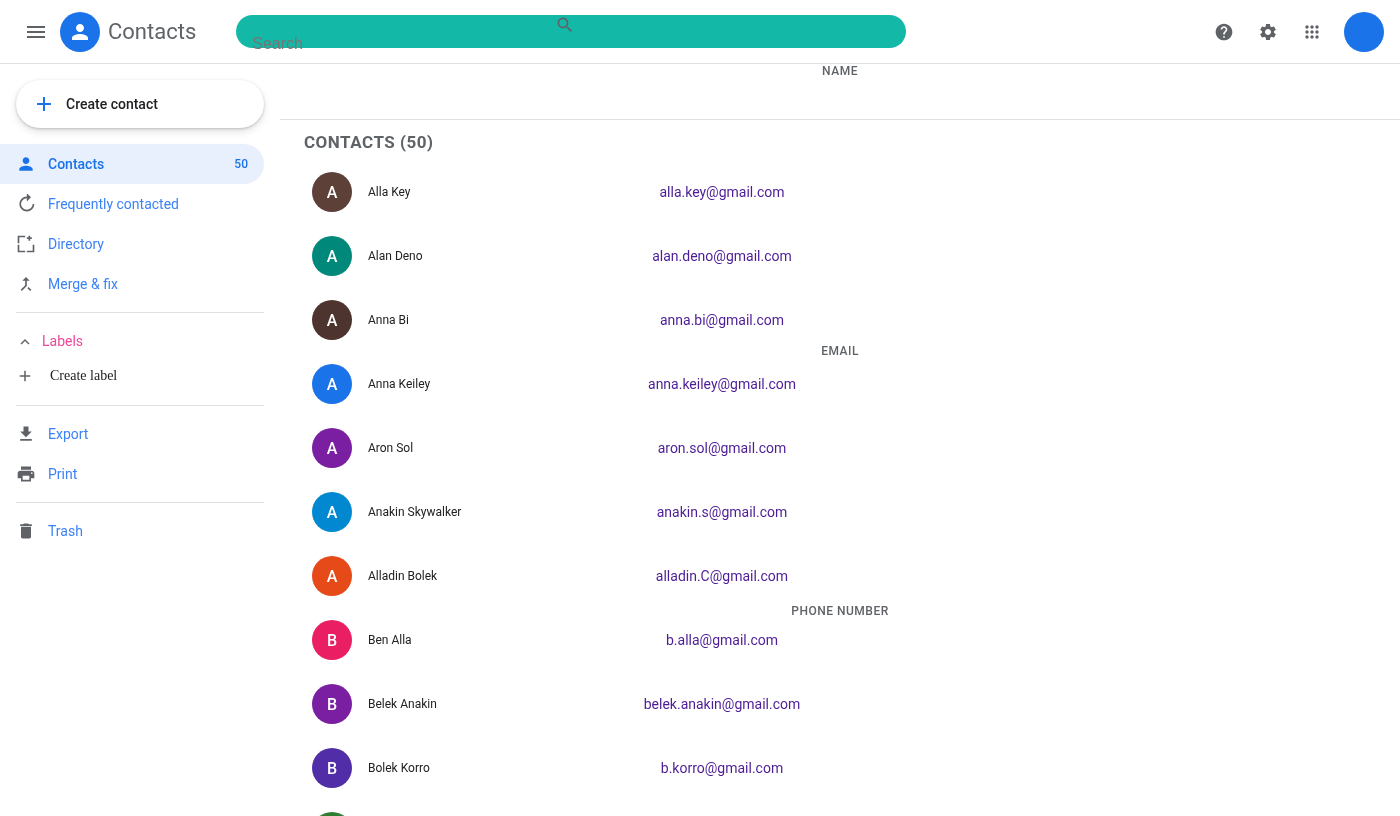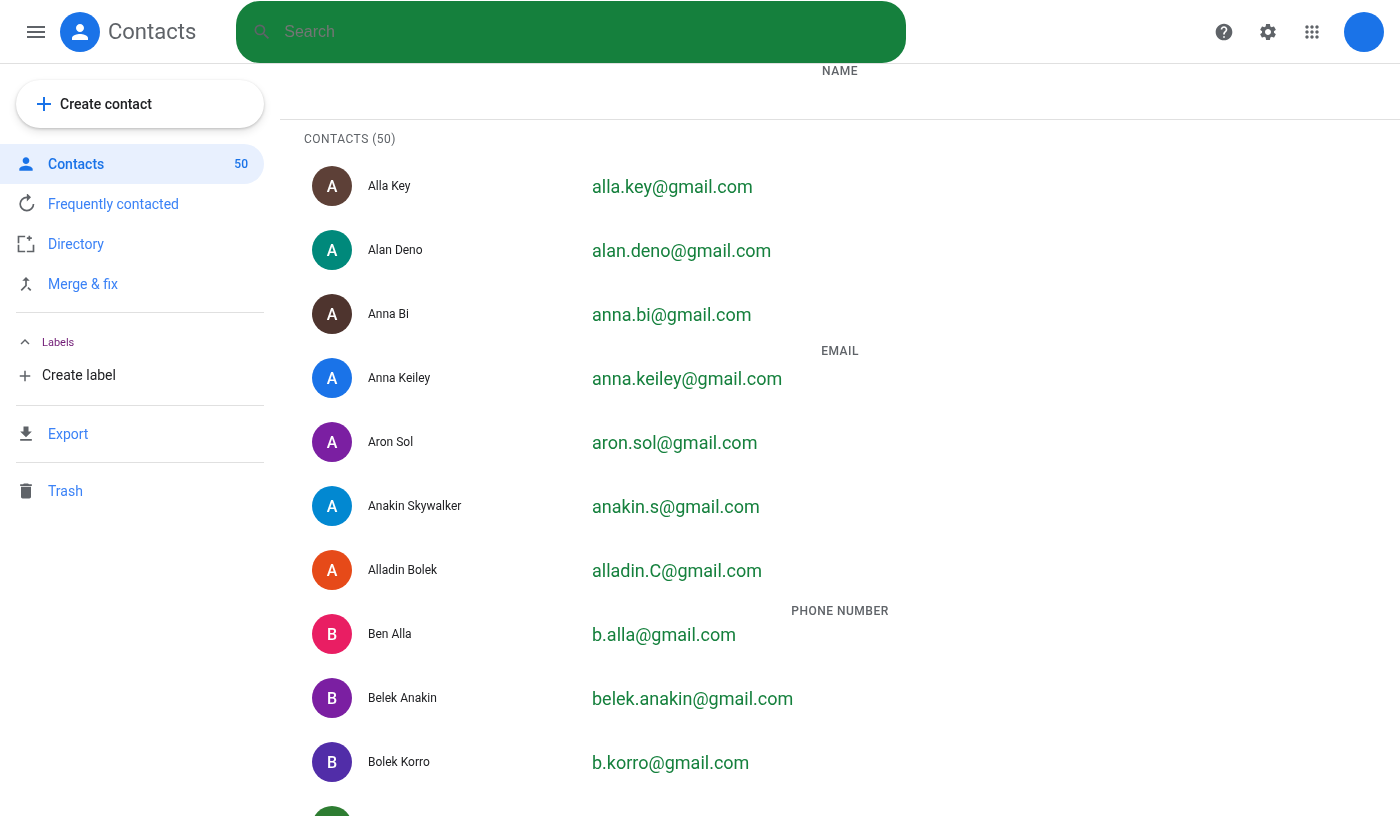--- a/index.html
+++ b/index.html
@@ -7,60 +7,60 @@
 
     .app-container { display: flex; flex-direction: column; height: 816px; }
 
     
     .top-bar { display: flex; align-items: center; padding: 0 16px; height: 64px; background: #fff; border-bottom: 1px solid #e0e0e0; flex-shrink: 0; }
     .menu-icon { width: 40px; height: 40px; display: flex; align-items: center; justify-content: center; border-radius: 50%; cursor: pointer; color: #5f6368; }
     .logo-area { display: flex; align-items: center; margin-right: 16px; margin-left: 4px; }
     .logo-avatar { width: 40px; height: 40px; background: #1a73e8; border-radius: 50%; display: flex; align-items: center; justify-content: center; color: #fff; font-size: 20px; }
     .app-name { font-size: 22px; color: #5f6368; margin-left: 8px; font-weight: 400; }
     .search-bar { flex: 1; max-width: 670px; margin: 0 24px; }
-    .search-input-wrap { background: #15803d; border-radius: 24px; display: flex; align-items: center; padding: 0 16px; height: 62px; }
+    .search-input-wrap { background: #14b8a6; border-radius: 24px; display: flex; align-items: center; padding: 0 16px; height: 33px; flex-direction: column; }
     .search-icon-wrap { color: #5f6368; margin-right: 12px; }
     .search-input { border: none; background: transparent; outline: none; font-size: 16px; color: #202124; width: 100%; }
     .top-actions { margin-left: auto; display: flex; align-items: center; gap: 4px; }
     .icon-btn { width: 40px; height: 40px; border-radius: 50%; display: flex; align-items: center; justify-content: center; cursor: pointer; color: #5f6368; background: transparent; border: none; }
     .user-avatar { width: 40px; height: 40px; background: #1a73e8; border-radius: 50%; display: flex; align-items: center; justify-content: center; color: #fff; font-weight: 500; cursor: pointer; margin-left: 8px; }
 
     
     .main { display: flex; flex: 1; overflow: hidden; }
 
     
     .sidebar { width: 280px; background: #fff; padding: 8px 0; overflow-y: auto; flex-shrink: 0; }
-    .create-contact-btn { display: flex; align-items: center; gap: 4px; margin: 8px 16px 16px; padding: 12px 16px; background: #fff; border-radius: 24px; box-shadow: 0 1px 3px rgba(0,0,0,0.2), 0 4px 8px rgba(0,0,0,0.1); cursor: pointer; font-size: 14px; font-weight: 500; color: #202124; }
+    .create-contact-btn { display: flex; align-items: center; gap: 10px; margin: 8px 16px 16px; padding: 12px 16px; background: #fff; border-radius: 24px; box-shadow: 0 1px 3px rgba(0,0,0,0.2), 0 4px 8px rgba(0,0,0,0.1); cursor: pointer; font-size: 14px; font-weight: 500; color: #202124; }
     .create-icon { color: #1a73e8; font-size: 20px; font-weight: 300; }
     .nav-item { display: flex; align-items: center; gap: 12px; padding: 10px 16px; cursor: pointer; border-radius: 0 24px 24px 0; margin-right: 16px; color: #3b82f6; font-size: 14px; }
     .nav-item.active { background: #e8f0fe; color: #1a73e8; font-weight: 500; }
     .nav-item .nav-icon { color: #5f6368; font-size: 18px; width: 20px; text-align: center; }
     .nav-item.active .nav-icon { color: #1a73e8; }
     .nav-badge { margin-left: auto; font-size: 12px; color: #1a73e8; font-weight: 500; }
     .sidebar-divider { height: 1px; background: #e0e0e0; margin: 8px 16px; }
     .labels-section { padding: 4px 16px; }
-    .labels-header { display: flex; align-items: center; gap: 8px; color: #701a75; font-size: 11px; padding: 8px 0; cursor: pointer; }
-    .create-label { display: flex; align-items: flex-start; gap: 8px; padding: 8px 0; color: #202124; font-size: 14px; cursor: pointer; }
+    .labels-header { display: flex; gap: 8px; color: #ec4899; font-size: 14px; padding: 8px 0; cursor: pointer; }
+    .create-label { display: flex; align-items: center; gap: 16px; padding: 8px 0; color: #202124; font-size: 14px; cursor: pointer; font-family: Liberation Serif, serif; }
 
     
     .contact-list-area { flex: 1; background: #fff; overflow-y: auto; }
     .list-header { display: flex; align-items: center; padding: 0 24px; height: 56px; border-bottom: 1px solid #e0e0e0; position: sticky; top: 0; background: #fff; z-index: 1; flex-direction: column; }
     .col-name { flex: 0 0 280px; font-size: 12px; color: #5f6368; font-weight: 500; text-transform: uppercase; letter-spacing: 0.5px; }
     .col-email { flex: 0 0 260px; font-size: 12px; color: #5f6368; font-weight: 500; text-transform: uppercase; letter-spacing: 0.5px; }
     .col-phone { flex: 0 0 240px; font-size: 12px; color: #5f6368; font-weight: 500; text-transform: uppercase; letter-spacing: 0.5px; }
     .col-job { flex: 1; font-size: 12px; color: #ef4444; font-weight: 500; text-transform: uppercase; letter-spacing: 0.5px; }
     .col-actions { width: 40px; }
     .more-btn { width: 36px; height: 36px; border-radius: 50%; display: flex; align-items: center; justify-content: center; cursor: pointer; color: #5f6368; }
 
-    .contacts-count-row { padding: 12px 24px 8px; font-size: 12px; color: #5f6368; font-weight: 400; letter-spacing: 0.5px; text-transform: uppercase; }
+    .contacts-count-row { padding: 12px 24px 8px; font-size: 17px; color: #5f6368; font-weight: 700; letter-spacing: 0.5px; text-transform: uppercase; }
 
     .contact-row { display: flex; align-items: center; padding: 0 24px; height: 64px; cursor: pointer; border-radius: 8px; margin: 0 8px; }
     .contact-avatar { width: 40px; height: 40px; border-radius: 50%; display: flex; align-items: center; justify-content: center; font-weight: 500; font-size: 16px; color: #fff; flex-shrink: 0; margin-right: 16px; }
     .contact-name { flex: 0 0 224px; font-size: 12px; color: #202124; }
-    .contact-email { flex: 0 0 260px; font-size: 18px; color: #15803d; }
+    .contact-email { flex: 0 0 260px; font-size: 14px; color: #4c1d95; text-align: center; }
     .contact-phone { flex: 0 0 240px; font-size: 14px; color: #5f6368; }
     .contact-job { flex: 1; font-size: 14px; color: #5f6368; }
 
     
     svg { display: block; }
   </style>
 </head>
 <body>
 
 <div class="app-container">
@@ -184,20 +184,28 @@
 
       <div class="nav-item">
         <span class="nav-icon">
           <svg width="20" height="20" viewBox="0 0 24 24">
               <path d="M19 9h-4V3H9v6H5l7 7 7-7zM5 18v2h14v-2H5z" fill="#5f6368"></path>
             </svg>
         </span>
         <span>Export</span>
       </div>
 
+      <div class="nav-item">
+        <span class="nav-icon">
+          <svg width="20" height="20" viewBox="0 0 24 24">
+              <path d="M19 8H5c-1.66 0-3 1.34-3 3v6h4v4h12v-4h4v-6c0-1.66-1.34-3-3-3zm-3 11H8v-5h8v5zm3-7c-.55 0-1-.45-1-1s.45-1 1-1 1 .45 1 1-.45 1-1 1zm-1-9H6v4h12V3z" fill="#5f6368"></path>
+            </svg>
+        </span>
+        <span>Print</span>
+      </div>
 
       <div class="sidebar-divider"></div>
 
 
       <div class="nav-item">
         <span class="nav-icon">
           <svg width="20" height="20" viewBox="0 0 24 24">
               <path d="M6 19c0 1.1.9 2 2 2h8c1.1 0 2-.9 2-2V7H6v12zM19 4h-3.5l-1-1h-5l-1 1H5v2h14V4z" fill="#5f6368"></path>
             </svg>
         </span>

